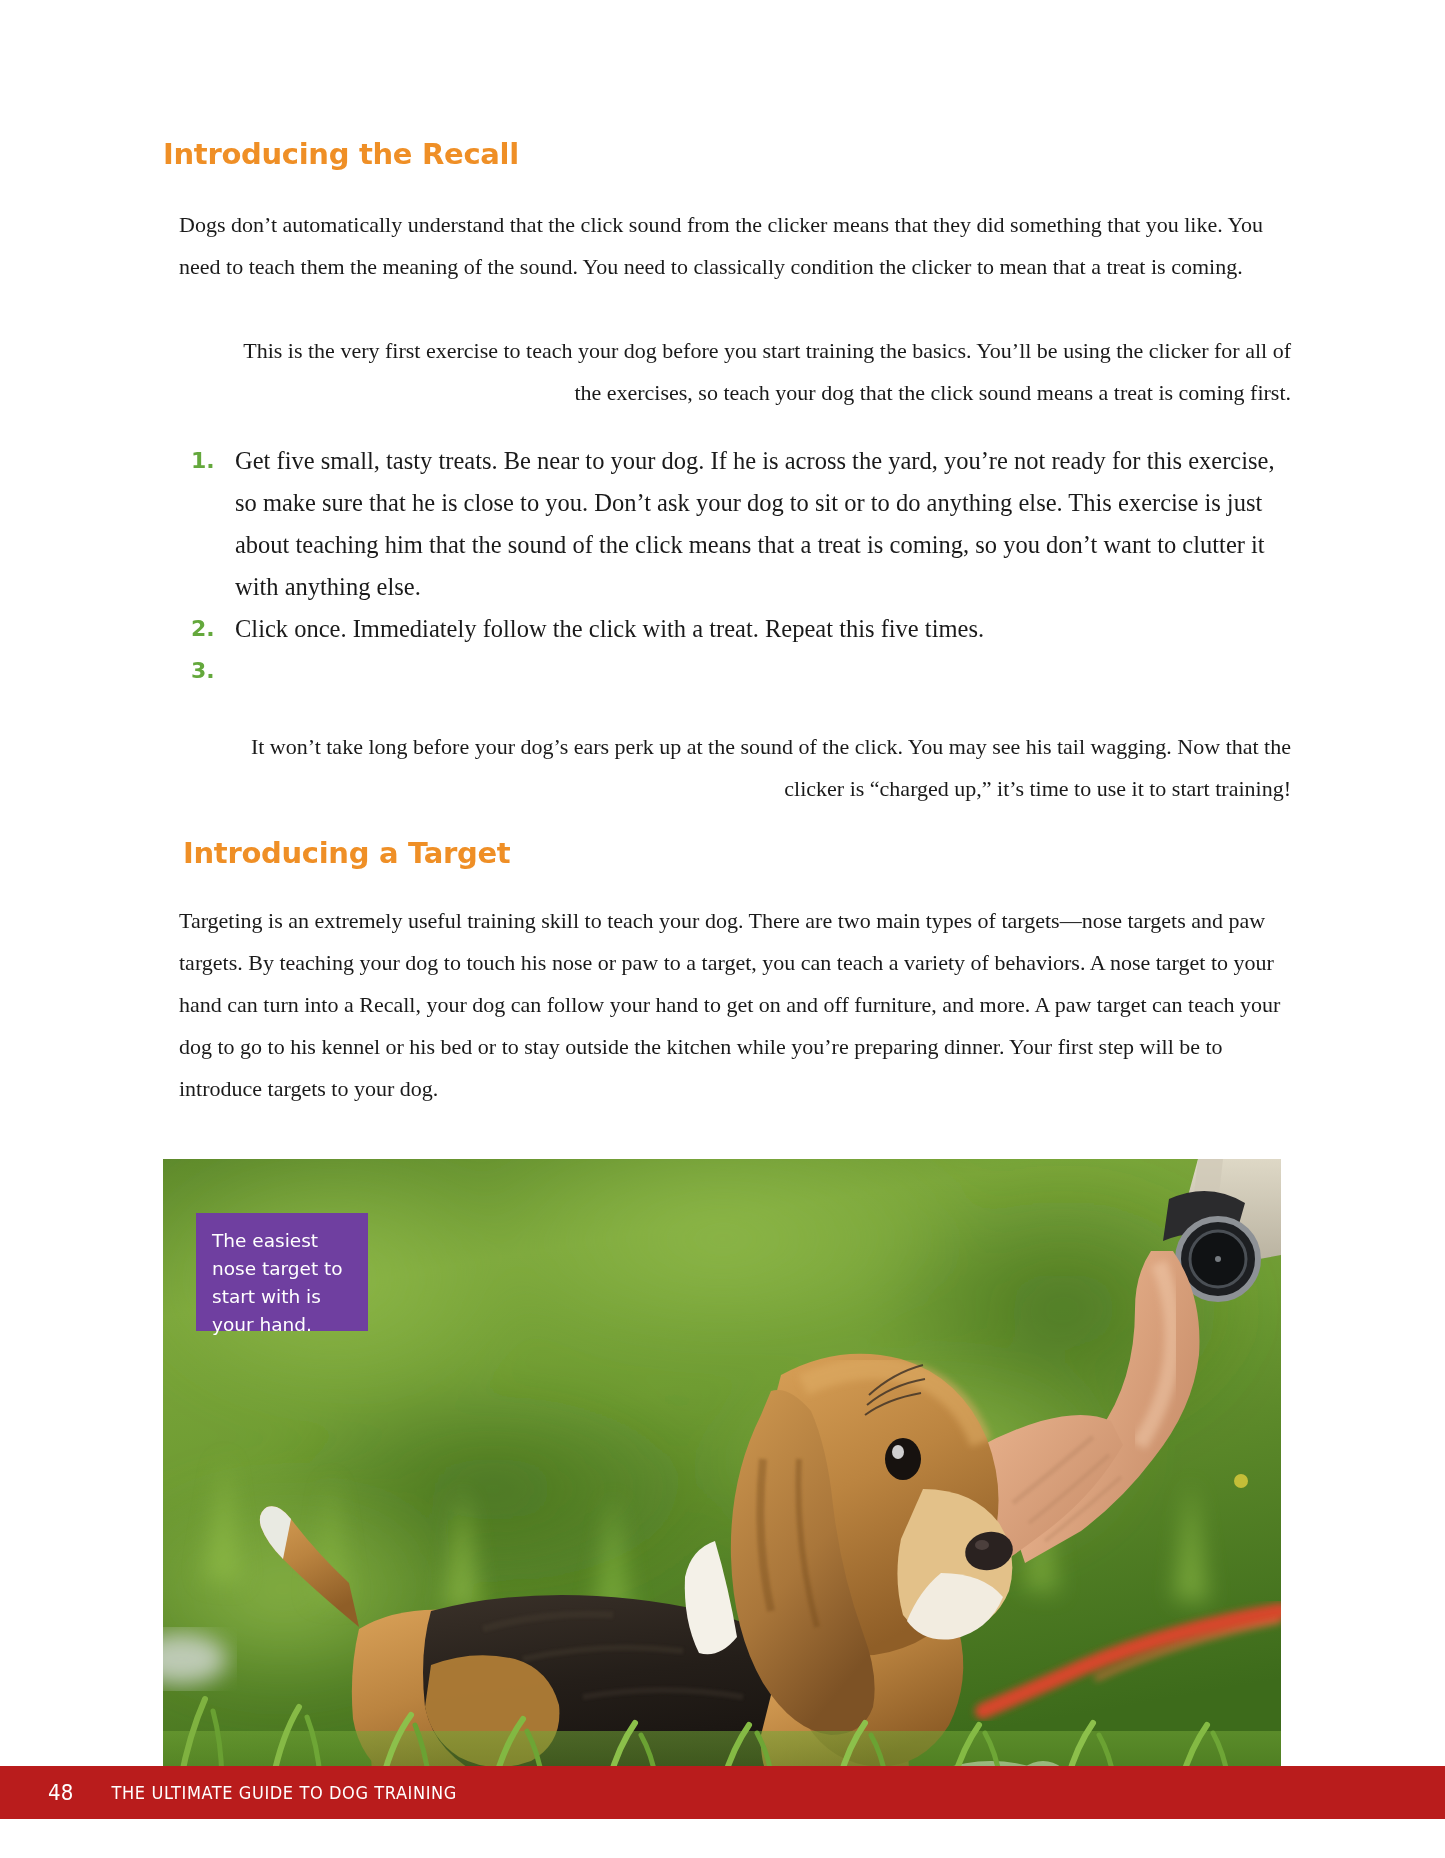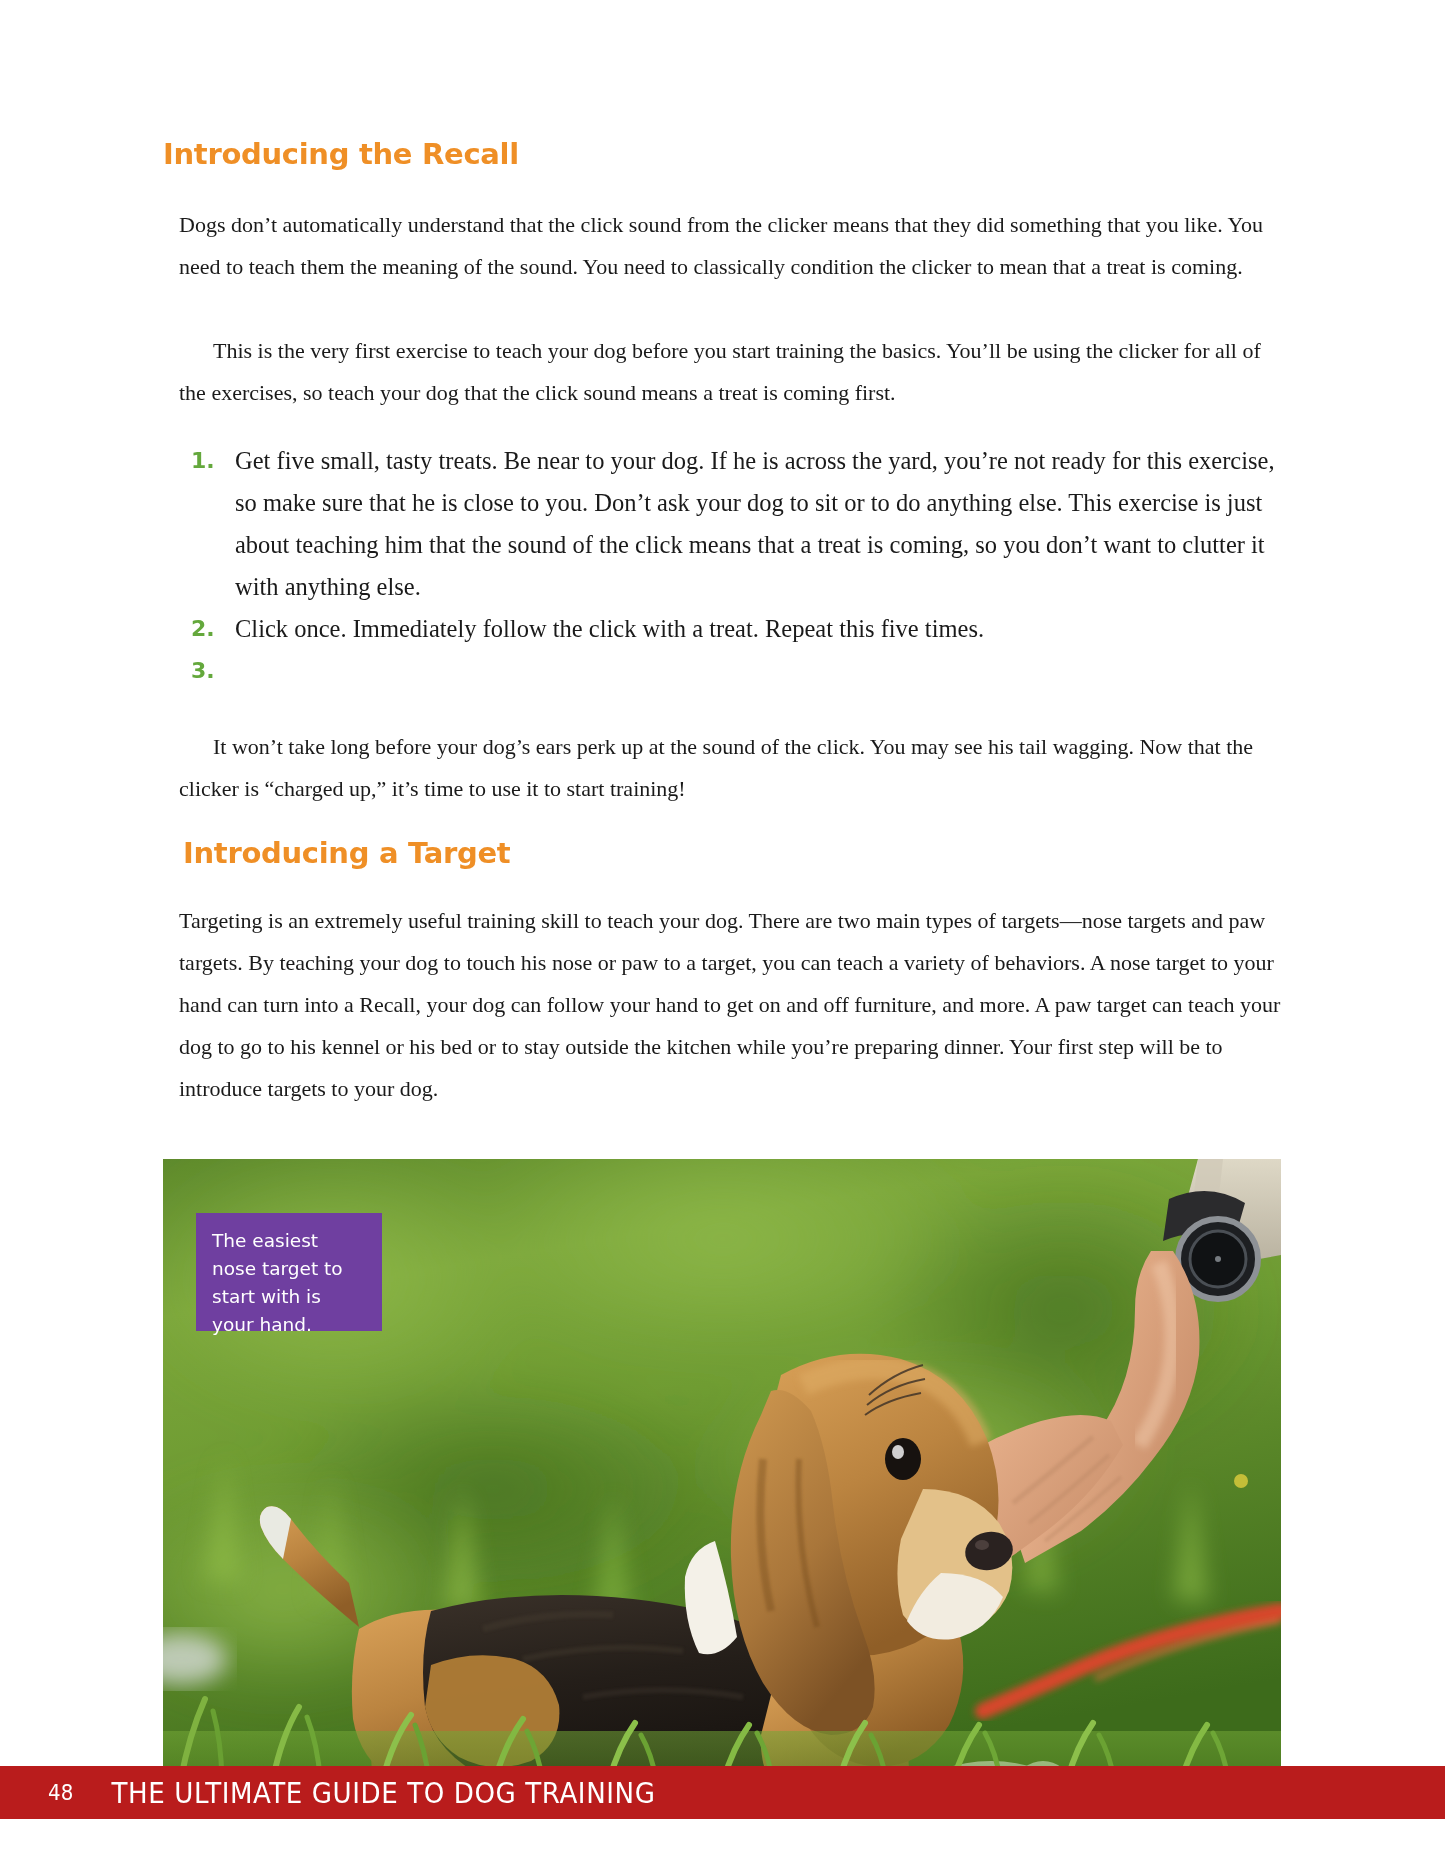--- a/index.html
+++ b/index.html
@@ -36,21 +36,21 @@
   #heading-target-wrap  { position: absolute; left: 163px; top: 838px; margin-left: 20px; }
 
   p.body-text {
     font-family: "Liberation Serif", serif;
     font-size: 22px;
     line-height: 42px;
     color: #1a1a1a;
     margin: 16px;
     text-align: left;
   }
-  p.indented { text-indent: 34px; }
+  p.indented { text-indent: 34px; text-align: right; }
 
   #para-1 { position: absolute; left: 163px; top: 188px; width: 1112px; }
   #para-2 { position: absolute; left: 163px; top: 314px; width: 1112px; }
   #para-3 { position: absolute; left: 163px; top: 710px; width: 1112px; }
   #para-4 { position: absolute; left: 163px; top: 884px; width: 1112px; }
 
   ol.steps {
     position: absolute;
     left: 163px;
     top: 440px;
@@ -88,21 +88,21 @@
     height: 658px;
     overflow: hidden;
     background: #4e7c22;
   }
   .photo svg { display: block; width: 100%; height: 100%; }
 
   .caption-box {
     position: absolute;
     left: 196px;
     top: 1213px;
-    width: 186px;
+    width: 172px;
     height: 118px;
     background: #6f3fa0;
     box-sizing: border-box;
     padding: 14px 16px 0 16px;
   }
   .caption-box .caption-text {
     font-family: "DejaVu Sans", sans-serif;
     font-size: 18.5px;
     line-height: 28px;
     color: #ffffff;
@@ -125,21 +125,21 @@
   }
   .footer-page-number {
     font-family: "DejaVu Sans Condensed", "DejaVu Sans", sans-serif;
     font-size: 22px;
     color: #ffffff;
     margin-left: 48px;
     letter-spacing: 0.2px;
   }
   .footer-title {
     font-family: "DejaVu Sans Condensed", "DejaVu Sans", sans-serif;
-    font-size: 29px;
+    font-size: 18px;
     color: #ffffff;
     margin-left: 38px;
     letter-spacing: 0.6px;
   }
 </style>
 </head>
 <body>
 
 <div class="page">
 

